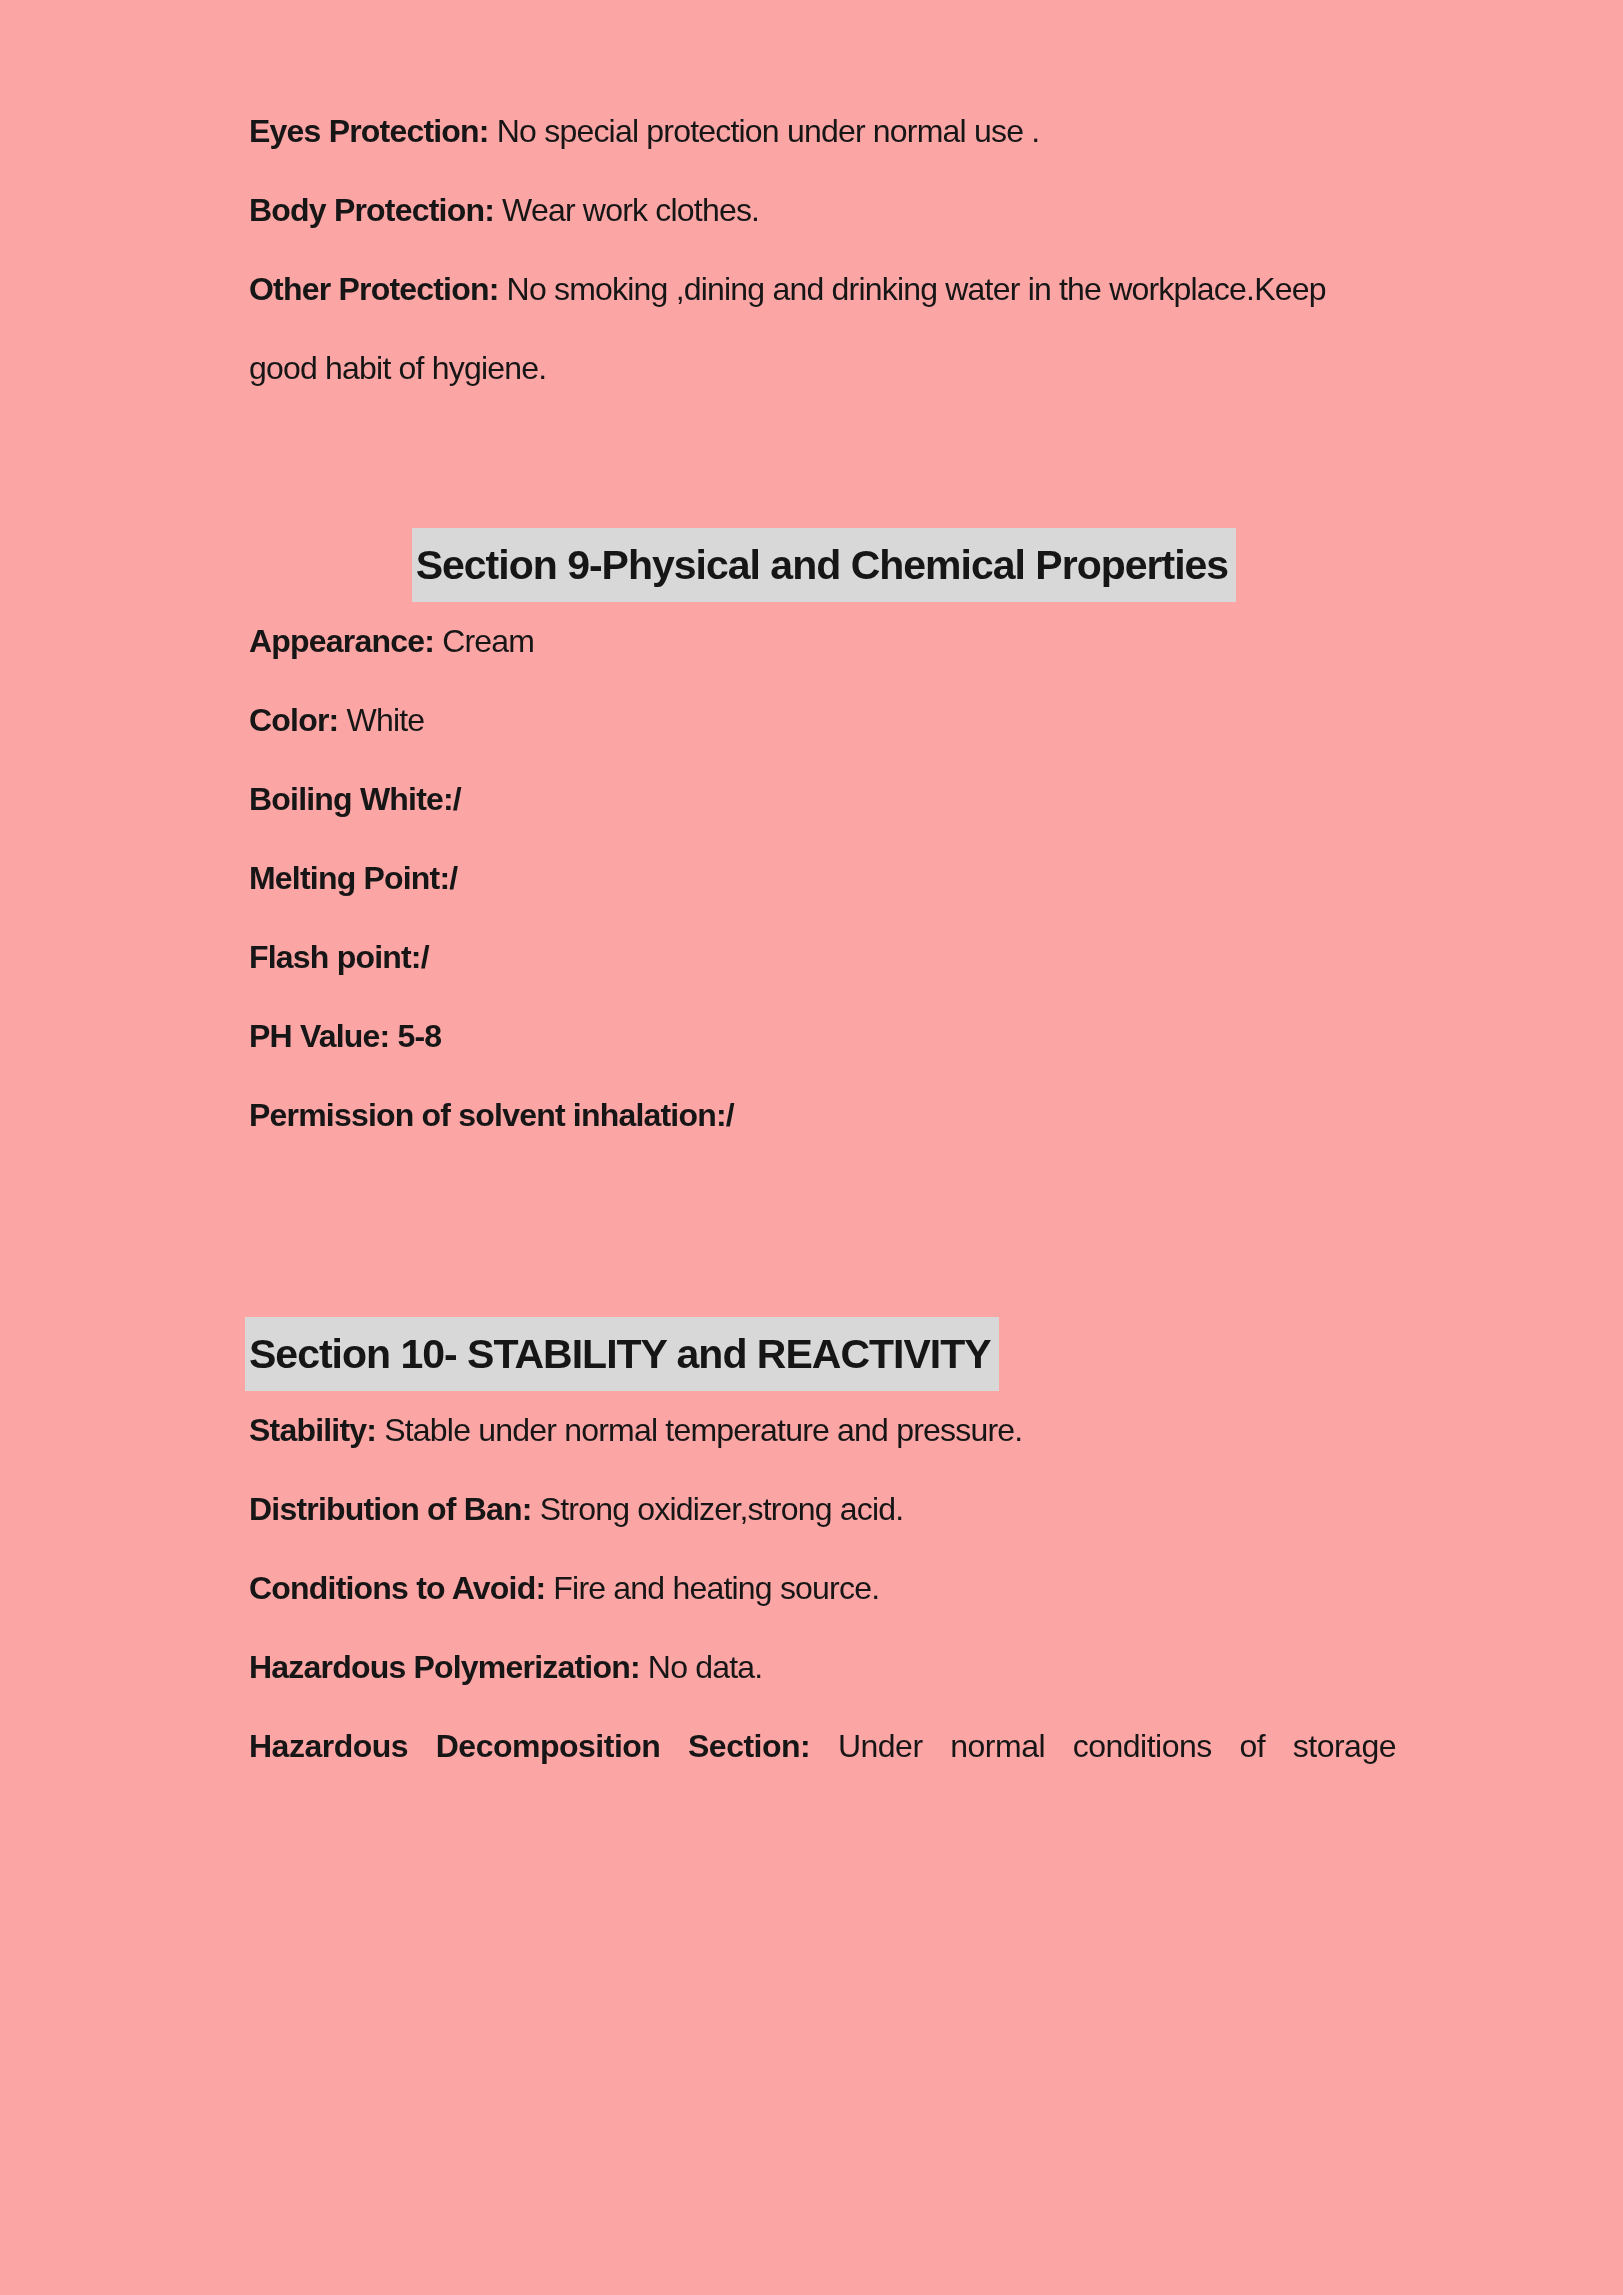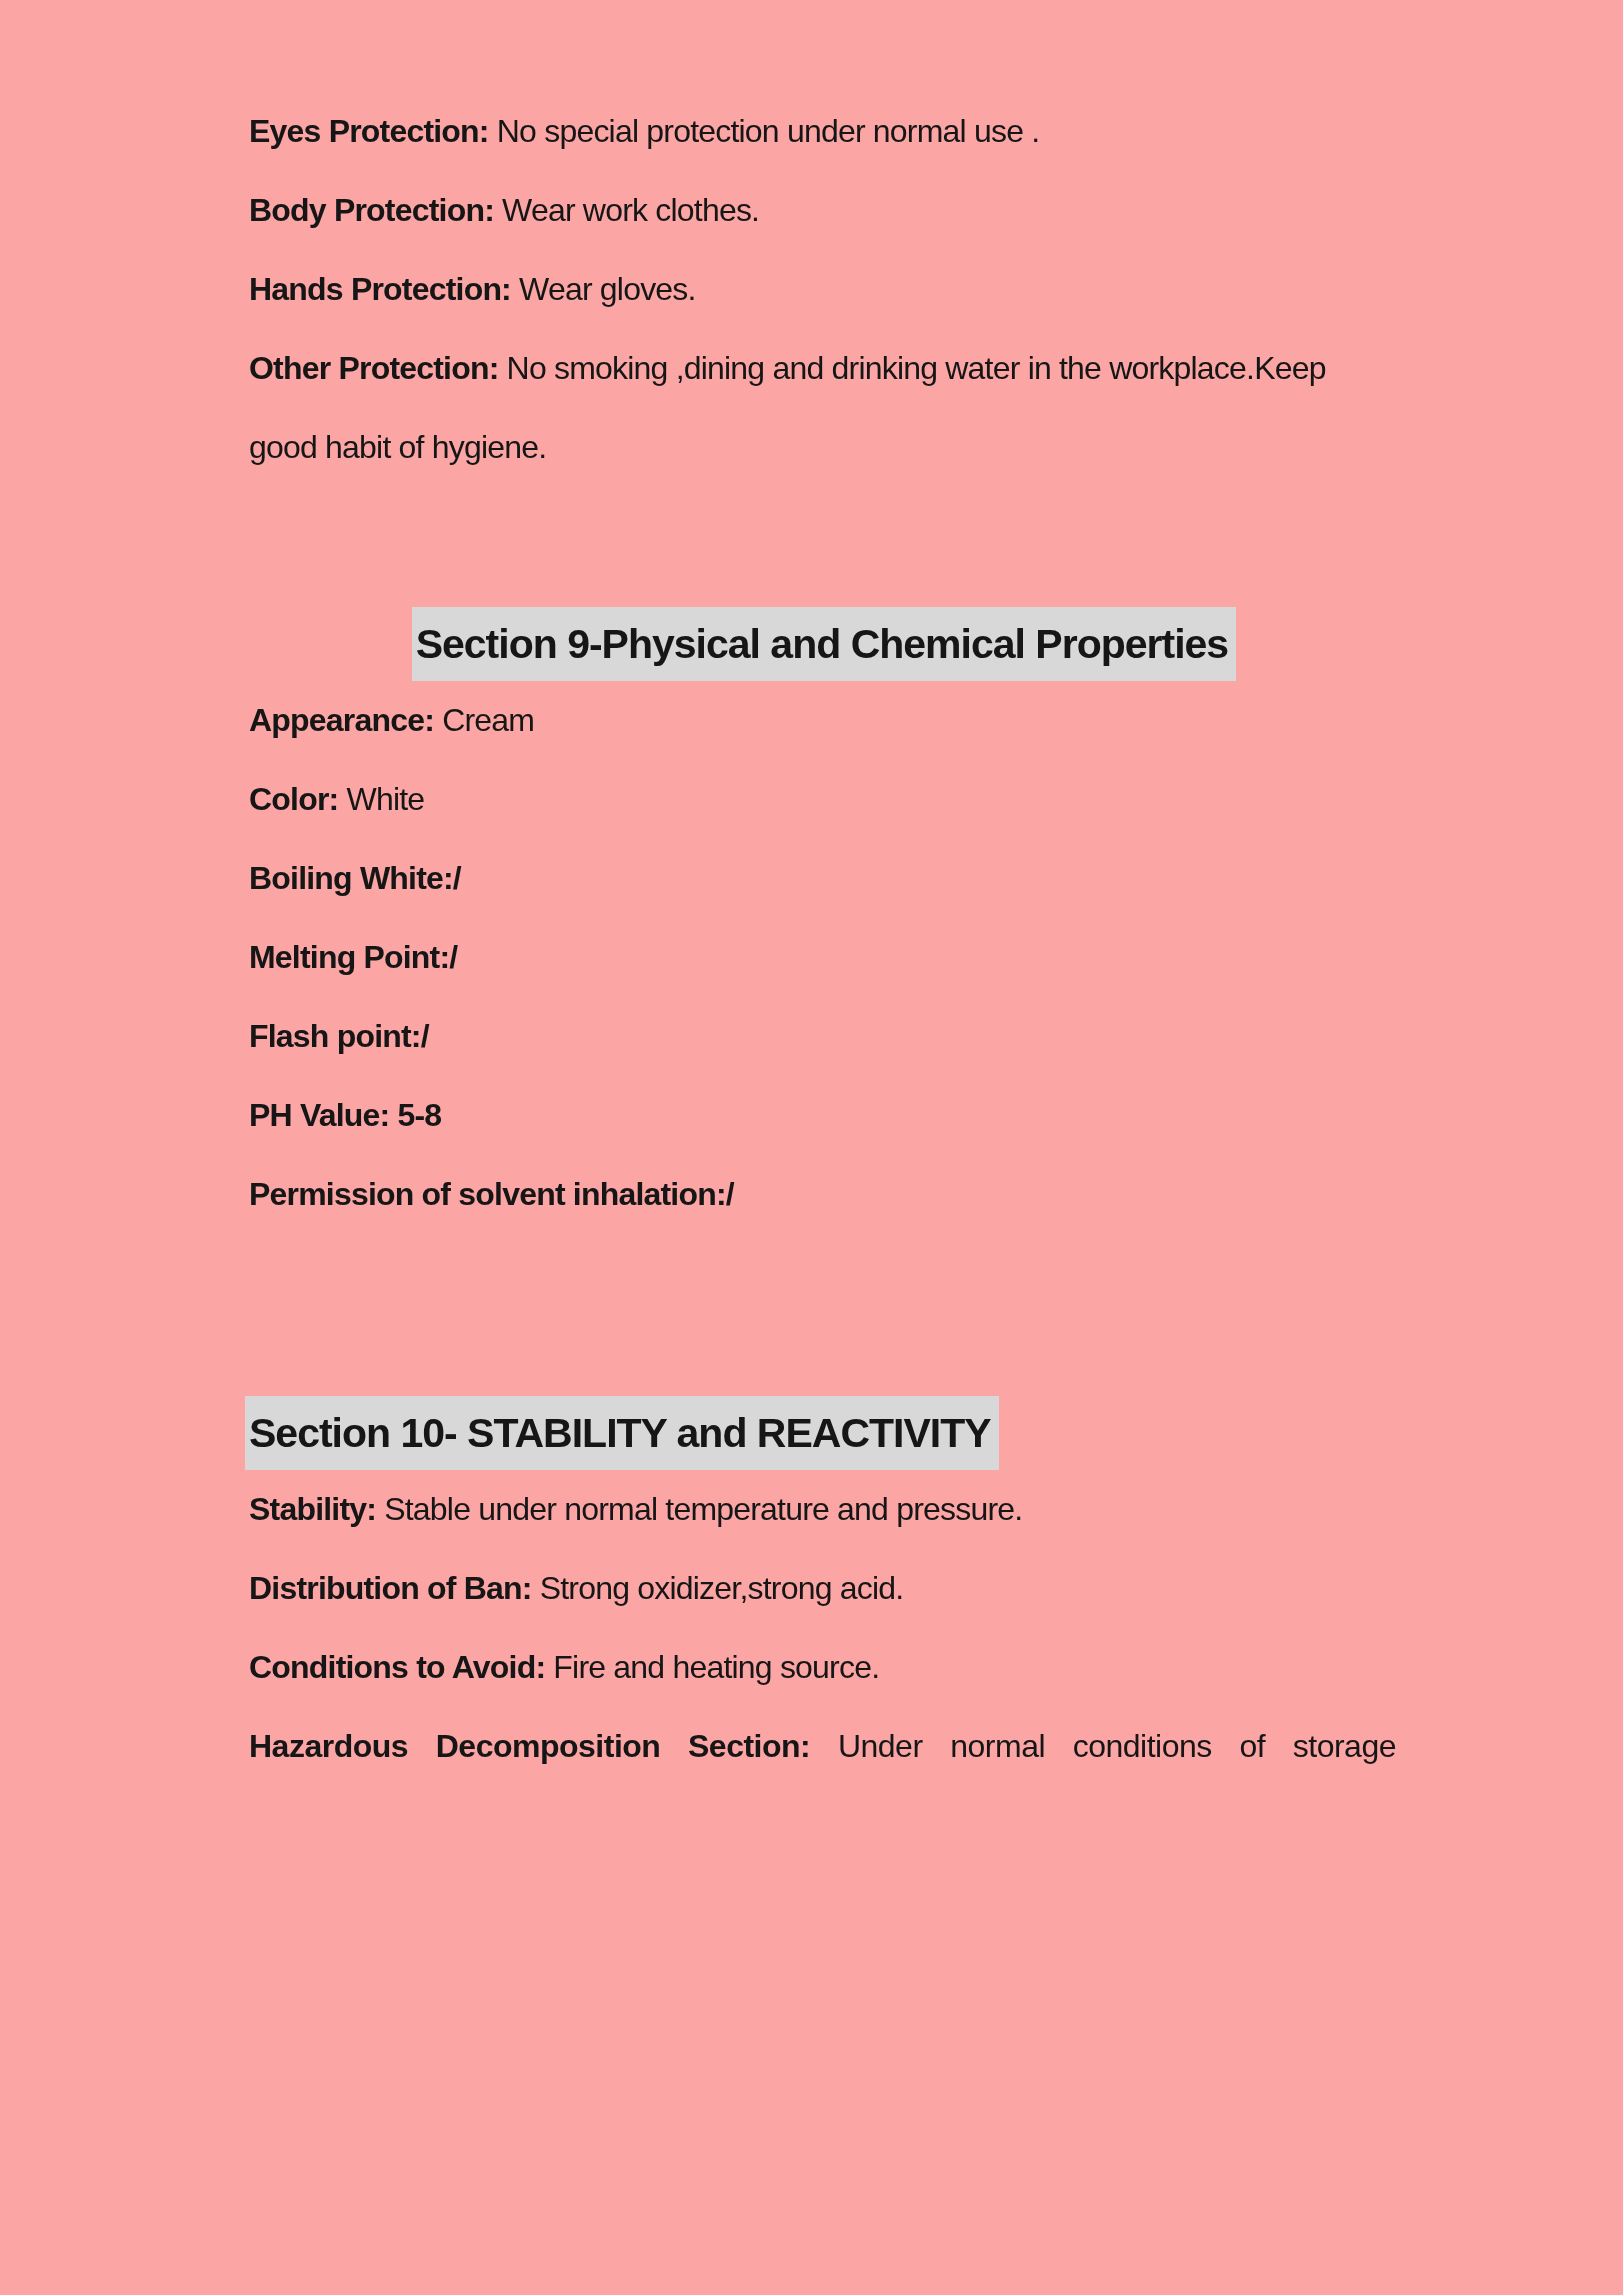--- a/index.html
+++ b/index.html
@@ -59,23 +59,20 @@
 <div class="page">
 
   <p class="line">
     <span class="b">Eyes Protection:</span><span class="r"> No special protection under normal use .</span>
   </p>
 
   <p class="line">
     <span class="b">Body Protection:</span><span class="r"> Wear work clothes.</span>
   </p>
 
-  <p class="line">
-    <span class="b">Hands Protection:</span><span class="r"> Wear gloves.</span>
-  </p>
 
   <p class="line">
     <span class="b">Other Protection:</span><span class="r"> No smoking ,dining and drinking water in the workplace.Keep</span>
   </p>
 
   <p class="line">
     <span class="r">good habit of hygiene.</span>
   </p>
 
   <h2 class="section-heading gap-before-s9">
@@ -120,19 +117,22 @@
   </p>
 
   <p class="line">
     <span class="b">Distribution of Ban:</span><span class="r"> Strong oxidizer,strong acid.</span>
   </p>
 
   <p class="line">
     <span class="b">Conditions to Avoid:</span><span class="r"> Fire and heating source.</span>
   </p>
 
+  <p class="line">
+    <span class="b">Hazardous Polymerization:</span><span class="r"> No data.</span>
+  </p>
 
   <p class="line justified">
     <span class="b">Hazardous Decomposition Section:</span><span class="r"> Under normal conditions of storage</span>
   </p>
 
 </div>
 
 
 </body></html>

